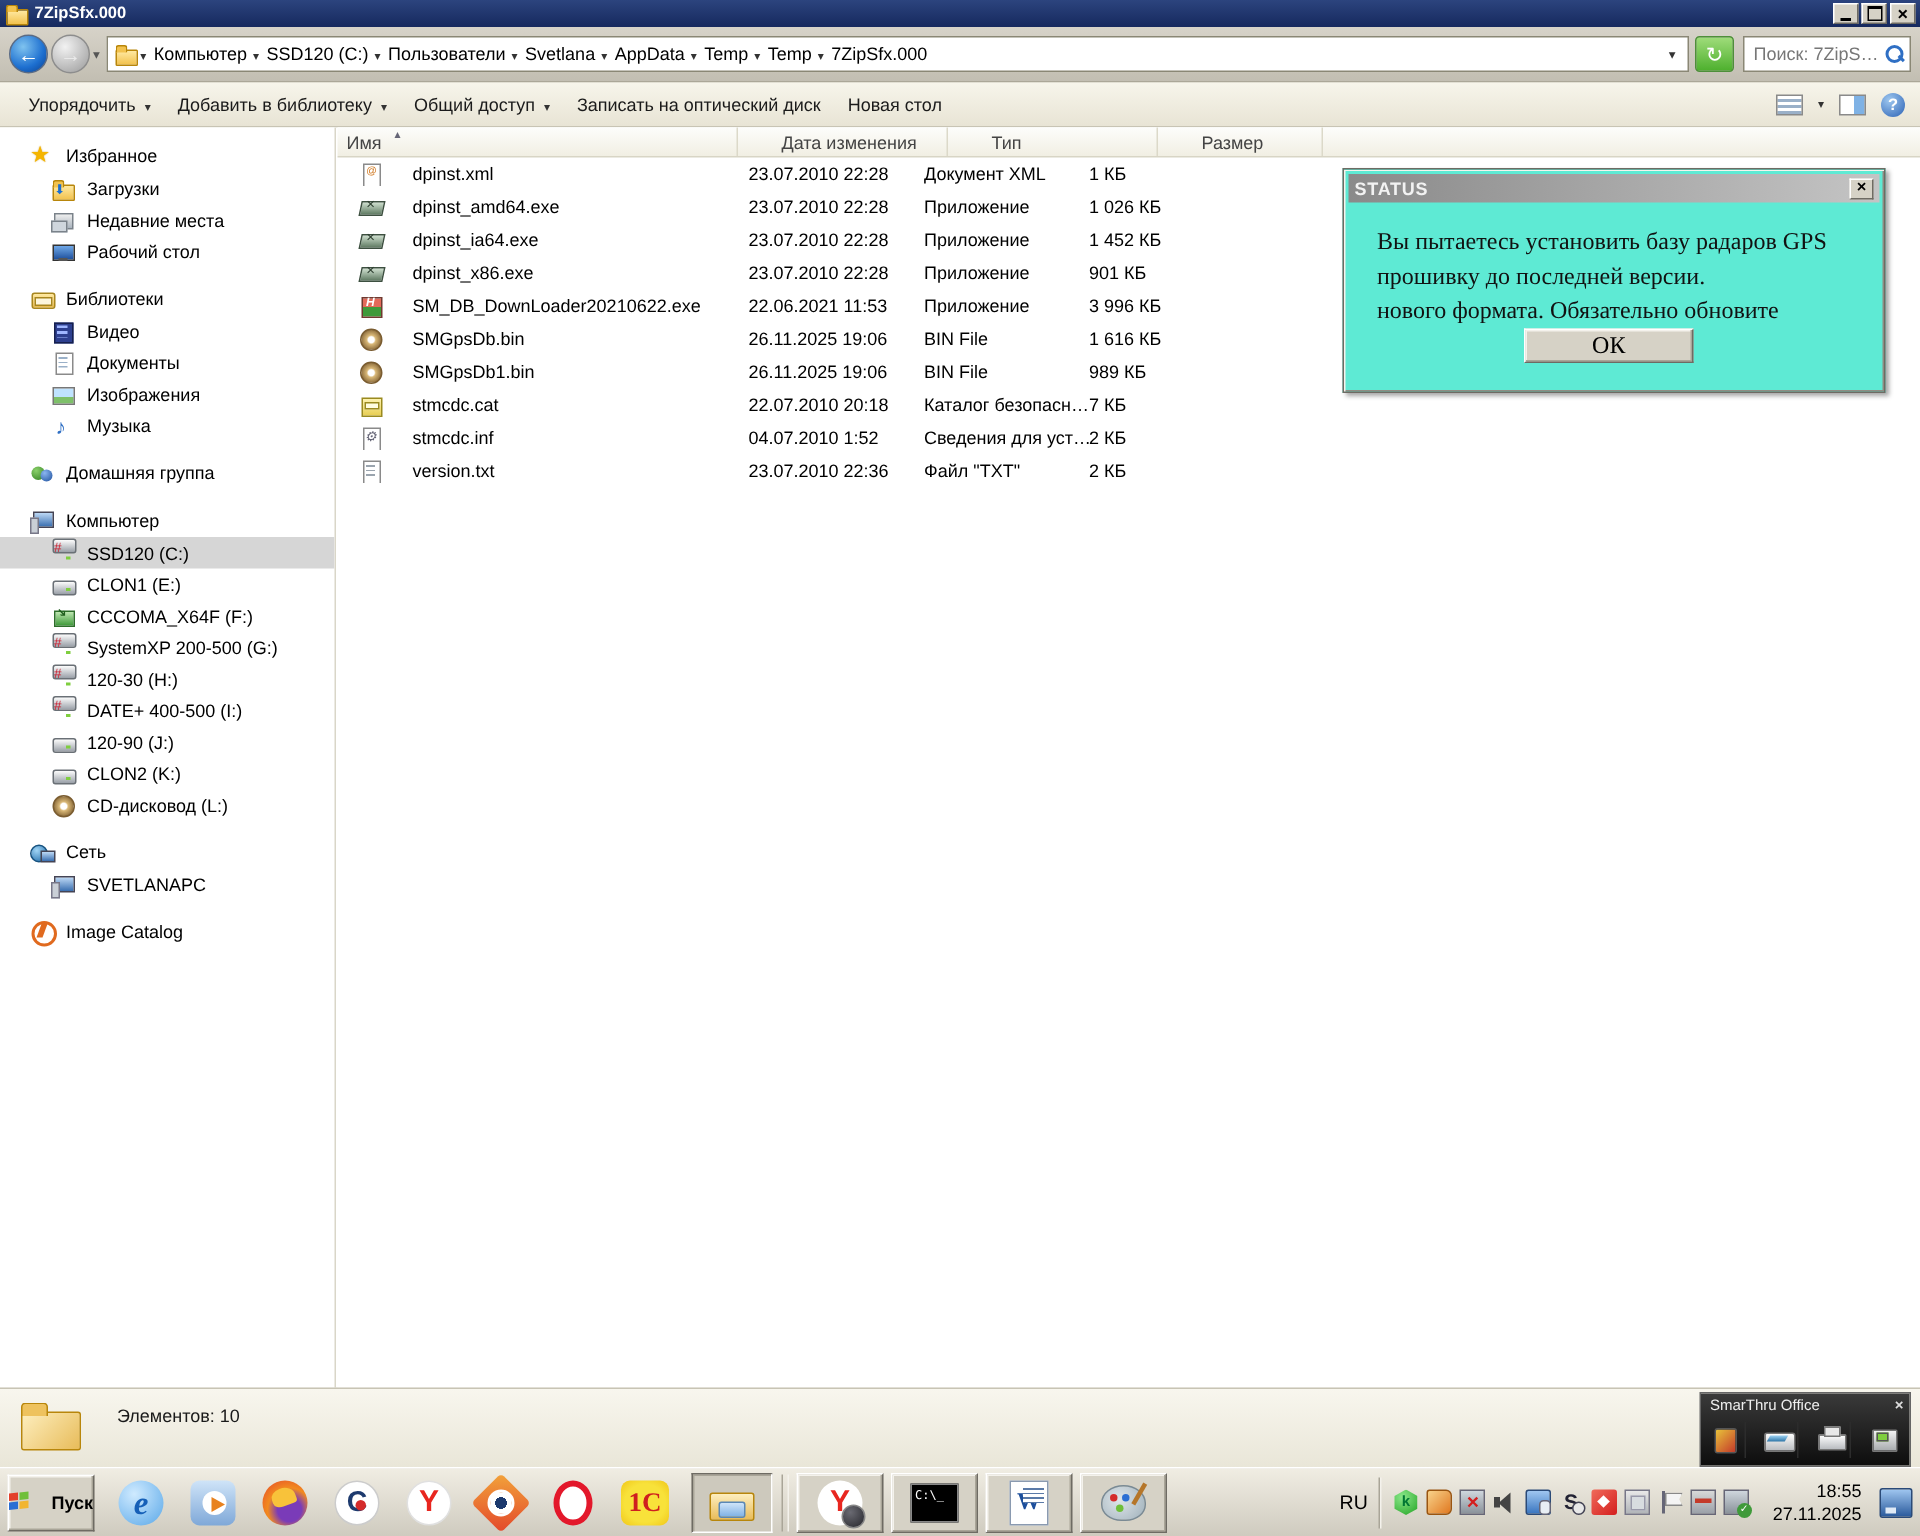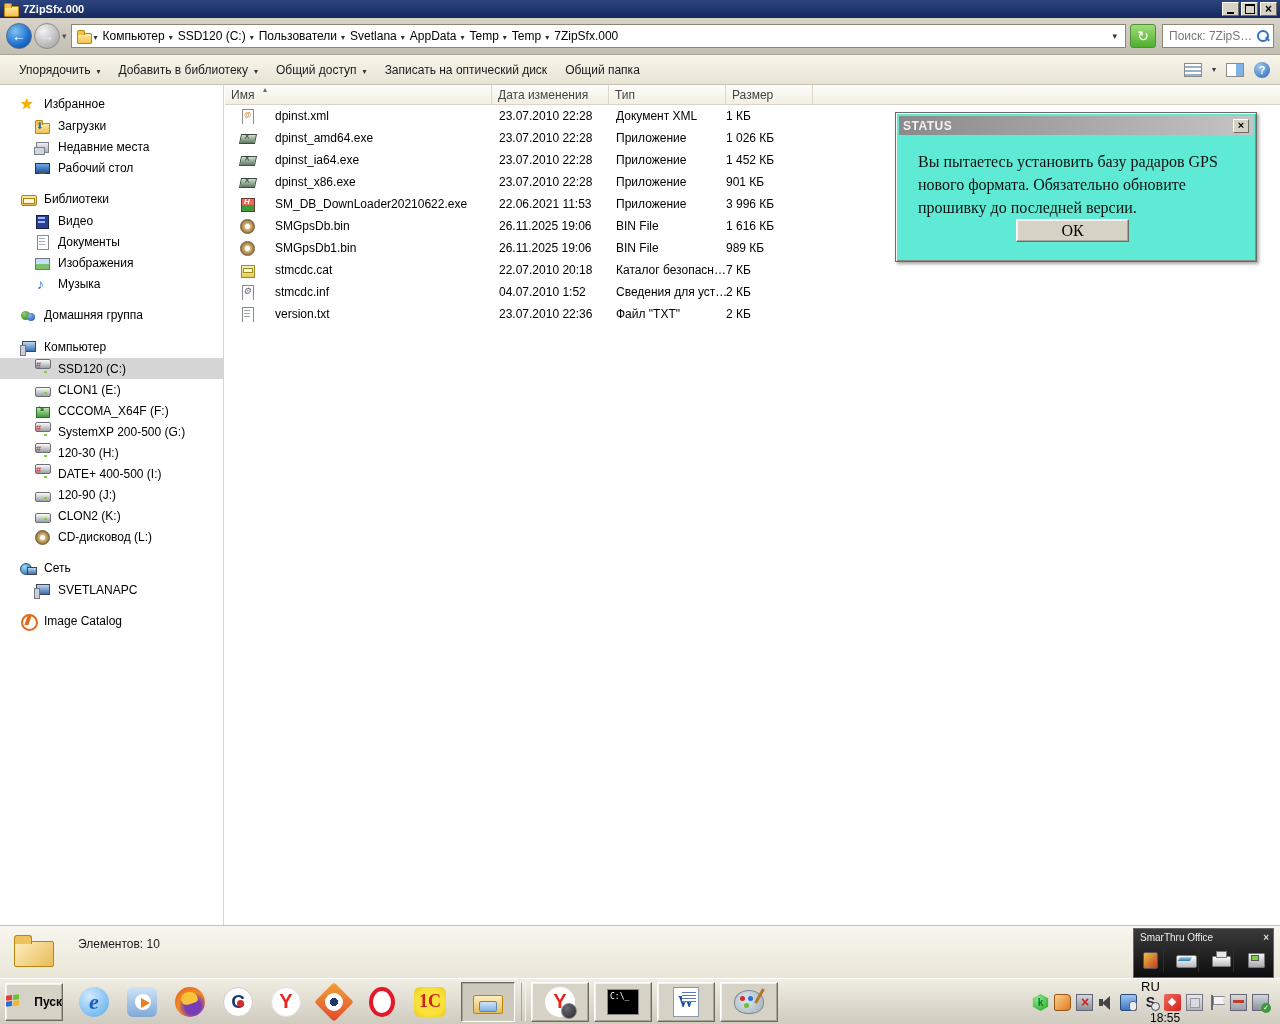--- a/index.html
+++ b/index.html
@@ -104,21 +104,21 @@
   .fi-txt::after{content:""; position:absolute; left:5px; top:4px; width:6px; height:8px; background:repeating-linear-gradient(#9aa4ae 0 1px, #fff 1px 3px);}
   .fi-inf::after{content:"⚙"; position:absolute; left:4px; top:2px; font-size:9px; color:#667;}
   .fi-cat::before{content:""; position:absolute; left:2px; top:3px; width:12px; height:11px; background:linear-gradient(#fdf2b0,#e8ce52); border:1px solid #9a8a1f;}
   .fi-cat::after{content:""; position:absolute; left:4px; top:6px; width:8px; height:3px; background:#fffce0; border:1px solid #9a8a1f;}
   .fi-exe::before{content:""; position:absolute; left:1px; top:4px; width:14px; height:8px; background:linear-gradient(#cfe0cf,#5f7a62); border:1px solid #3d5040; transform:skewX(-12deg);}
   .fi-exe::after{content:"×"; position:absolute; left:5px; top:1px; font-size:10px; color:#2d3e30;}
   .fi-sm::before{content:""; position:absolute; left:2px; top:2px; width:12px; height:12px; background:linear-gradient(#e46a5a 0 50%, #3f9a3a 50%); border:1px solid #70392f;}
   .fi-sm::after{content:"H"; position:absolute; left:5px; top:1px; font-size:8px; color:#fff; font-weight:bold;}
 
   .filearea { position:absolute; left:225px; right:0; top:0; bottom:0; background:#fff; }
-  .colhead { display:flex; height:20px; background:linear-gradient(#fdfdfb,#f1efe3); border-bottom:1px solid #d8d5c5; color:#444; }
+  .colhead { display:flex; height:20px; background:linear-gradient(#fdfdfb,#f1efe3); border-bottom:1px solid #d8d5c5; color:#444;gap:23px; }
   .colcell { padding:3px 6px; border-right:1px solid #dcd9c9; font-size:12px; position:relative; }
   .colcell.sorted::after{content:"▴"; position:absolute; left:38px; top:0px; font-size:8px; color:#667;}
   .c-name{width:267px;} .c-date{width:117px;} .c-type{width:117px;} .c-size{width:87px;} .c-fill{flex:1; border-right:none;}
   .frow { display:flex; height:22px; align-items:center; }
   .f-name { width:267px; display:flex; align-items:center; gap:20px; padding-left:14px; overflow:hidden; white-space:nowrap;}
   .f-date { width:117px; padding-left:7px; }
   .f-type { width:117px; padding-left:7px; white-space:nowrap; overflow:hidden;}
   .f-size { width:87px; text-align:left; padding-right:10px; }
 
   .detailspane { position:absolute; left:0; right:0; bottom:0; height:53px;
@@ -193,21 +193,21 @@
     box-shadow:inset -1px -1px 0 #a9a598, inset 1px 1px 0 #f4f2ec; display:flex; align-items:center; justify-content:center; }
   .ywin { position:relative; width:30px; height:30px; border-radius:50%; background:#fff; color:#e8261f; font-size:20px; font-weight:bold; display:flex; align-items:center; justify-content:center;}
   .ywin::after{content:""; position:absolute; right:-2px; bottom:-2px; width:14px; height:14px; border-radius:50%; background:radial-gradient(circle at 35% 30%, #6a6a72,#26262c); border:1px solid #888;}
   .cmdico { width:32px; height:26px; background:#000; border:1px solid #888; color:#fff; font-family:"DejaVu Sans Mono",monospace; font-size:8px; padding:2px;}
   .wordico { width:26px; height:30px; background:#fff; border:1px solid #8a9ab0; position:relative; display:flex; align-items:center; justify-content:center; color:#1d4f9c; font-weight:bold; font-size:16px; font-family:"Liberation Serif",serif;}
   .wordico::after{content:""; position:absolute; right:2px; top:4px; width:14px; height:10px; background:repeating-linear-gradient(#5a7aa8 0 1px,#fff 1px 3px);}
   .paintico { width:30px; height:24px; border-radius:50% 50% 45% 45%; background:radial-gradient(circle at 40% 40%, #dfe6ea,#9fb0ba); border:1px solid #7a8a94; position:relative;}
   .paintico::before{content:""; position:absolute; left:5px; top:5px; width:5px; height:5px; border-radius:50%; background:#d42b2b; box-shadow:8px 0 0 #2b6fd4, 4px 7px 0 #6fbf3a;}
   .paintico::after{content:""; position:absolute; right:2px; top:-3px; width:3px; height:16px; background:#b5762a; transform:rotate(30deg);}
 
-  .trayarea { margin-left:auto; display:flex; align-items:center; height:100%;flex-direction:column; }
+  .trayarea { margin-left:auto; display:flex; align-items:center; height:100%; }
   .lang { font-size:13px; padding:0 7px; }
   .traysep { width:2px; height:34px; border-left:1px solid #a9a598; border-right:1px solid #f4f2ec; }
   .trayicons { display:flex; align-items:center; gap:5px; padding:0 8px; }
   .ti { width:17px; height:17px; position:relative; display:inline-block; }
   .ti-kasp{ background:radial-gradient(circle at 35% 30%, #8ae88a,#1fa01f); clip-path:polygon(50% 0,95% 25%,95% 75%,50% 100%,5% 75%,5% 25%); color:#073; font-size:10px; font-weight:bold; text-align:center; line-height:17px;}
   .ti-book{ background:linear-gradient(135deg,#f8d28a,#e07820); border:1px solid #9a5510; border-radius:2px 4px 4px 2px;}
   .ti-devx{ background:linear-gradient(#cfd6dd,#8a929a); border:1px solid #667;}
   .ti-devx::after{content:"×"; position:absolute; left:4px; top:-1px; color:#d41f1f; font-weight:bold; font-size:14px;}
   .ti-vol::before{content:""; position:absolute; left:1px; top:5px; width:4px; height:7px; background:#444;}
   .ti-vol::after{content:""; position:absolute; left:4px; top:2px; border-right:8px solid #444; border-top:7px solid transparent; border-bottom:7px solid transparent;}
@@ -272,21 +272,21 @@
         <span class="ph">Поиск: 7ZipS…</span>
         <span class="mag"></span>
       </span>
     </div>
 
     <div class="toolbar">
       <span class="tbitem caret">Упорядочить</span>
       <span class="tbitem caret">Добавить в библиотеку</span>
       <span class="tbitem caret">Общий доступ</span>
       <span class="tbitem">Записать на оптический диск</span>
-      <span class="tbitem">Общий папка</span>
+      <span class="tbitem">Новая стол</span>
       <span class="tb-right">
         <span class="viewsicon"></span>
         <span class="viewscaret">▾</span>
         <span class="previcon"></span>
         <span class="helpicon">?</span>
       </span>
     </div>
 
     <div class="main">
 
@@ -510,22 +510,22 @@
     </div>
   </div>
 
   <div class="dialog">
     <div class="dlg-title">
       <span class="dt">STATUS</span>
       <span class="dlg-close">×</span>
     </div>
     <div class="dlg-body">
       <div>Вы пытаетесь установить базу радаров GPS</div>
+      <div>прошивку до последней версии.</div>
       <div>нового формата. Обязательно обновите</div>
-      <div>прошивку до последней версии.</div>
     </div>
     <div class="dlg-ok">ОК</div>
   </div>
 
   <div class="smarthru">
     <div class="st-title">
       <span class="st-label">SmarThru Office</span>
       <span class="st-x">×</span>
     </div>
     <div class="st-icons">

